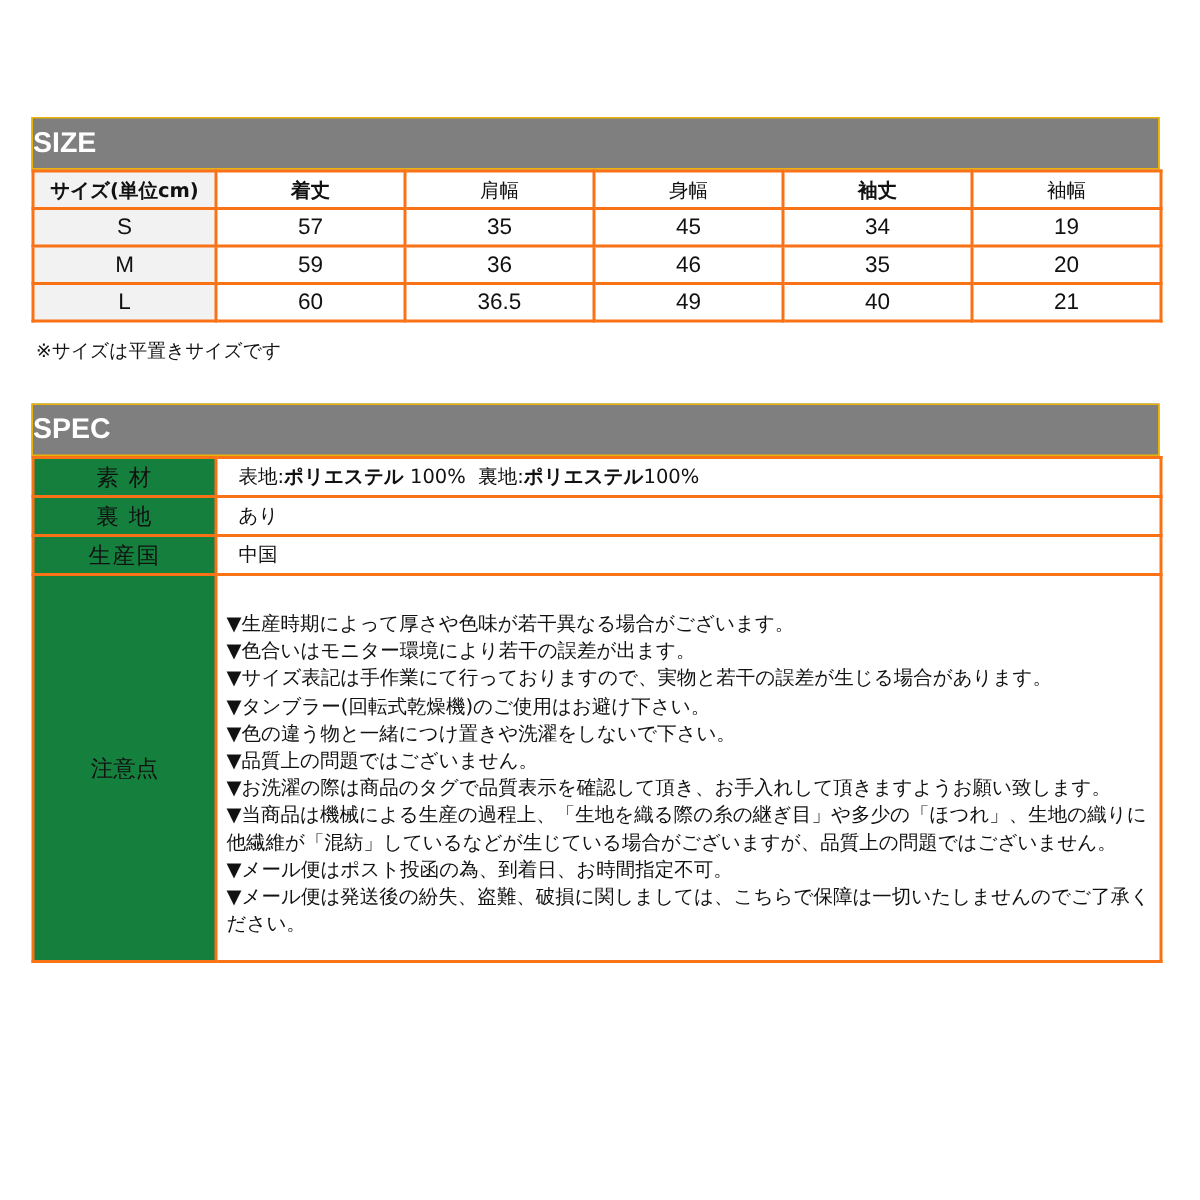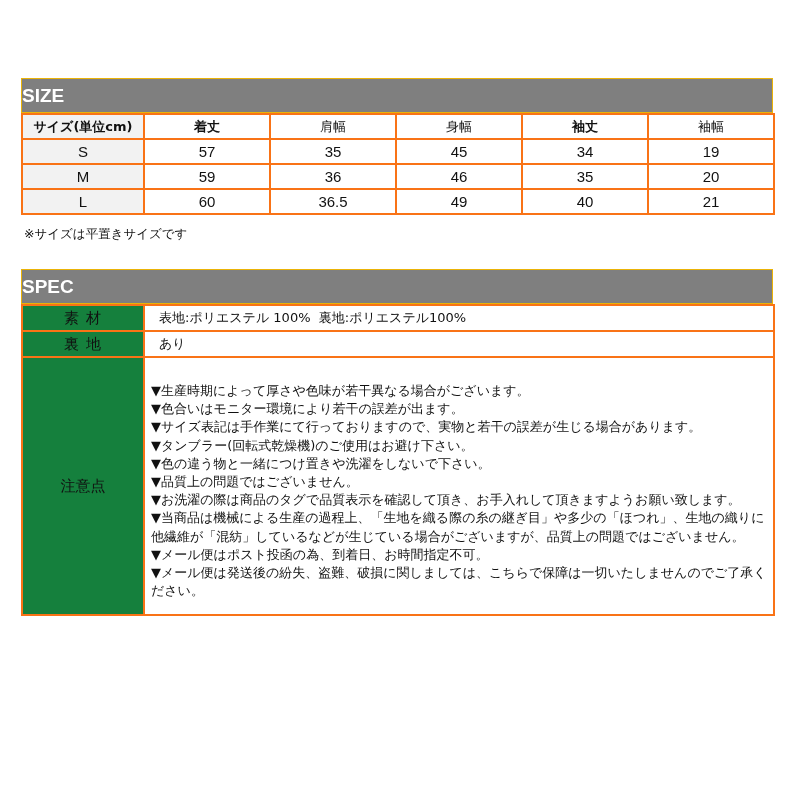--- a/index.html
+++ b/index.html
@@ -13,21 +13,21 @@
   td { border:2px solid #f97316; padding:0; font-size:14px; }
   .size td { height:23px; text-align:center; font-family:"Liberation Sans", sans-serif; font-size:15px; }
   .size td.lbl { background:#f2f2f2; }
   .size .hdr td { font-family:"DejaVu Sans", sans-serif; font-size:13px; }
   .size .hdr td.lbl { font-size:13px; font-weight:bold; }
   .size .hdr td.b { font-weight:bold; }
   .note { position:absolute; left:24px; top:226px; font-size:12.5px; }
   .spec td { height:24px; }
   .spec td.lbl { background:#15803d; text-align:center; font-size:15px; letter-spacing:1px; }
   .spec td.val { padding-left:14px; font-size:13px; }
-  .spec td.val b { font-weight:normal; }
+  .spec td.val b { font-weight:bold; }
   .spec td.notes { padding:24px 0 14px 6px; font-size:13px; line-height:18.2px; vertical-align:top; }
   .notes-list { margin:0; padding:0; list-style:none; }
   .notes-list li { margin:0; }
 </style>
 </head>
 <body>
 
 <div class="section" style="top:78px;">
   <div class="bar">SIZE</div>
   <table class="size">
@@ -87,20 +87,24 @@
     <tbody>
         <tr>
       <td class="lbl">素 材</td>
       <td class="val"><span>表地:</span><b>ポリエステル</b><span style="white-space:pre"> 100%  裏地:</span><b>ポリエステル</b><span>100%</span></td>
     </tr>
     <tr>
       <td class="lbl">裏 地</td>
       <td class="val">あり</td>
     </tr>
     <tr>
+      <td class="lbl">生産国</td>
+      <td class="val">中国</td>
+    </tr>
+    <tr>
       <td class="lbl" style="letter-spacing:0">注意点</td>
       <td class="notes">
         <ul class="notes-list">
           <li>▼生産時期によって厚さや色味が若干異なる場合がございます。</li>
           <li>▼色合いはモニター環境により若干の誤差が出ます。</li>
           <li>▼サイズ表記は手作業にて行っておりますので、実物と若干の誤差が生じる場合があります。</li>
           <li>▼タンブラー(回転式乾燥機)のご使用はお避け下さい。</li>
           <li>▼色の違う物と一緒につけ置きや洗濯をしないで下さい。</li>
           <li>▼品質上の問題ではございません。</li>
           <li>▼お洗濯の際は商品のタグで品質表示を確認して頂き、お手入れして頂きますようお願い致します。</li>

